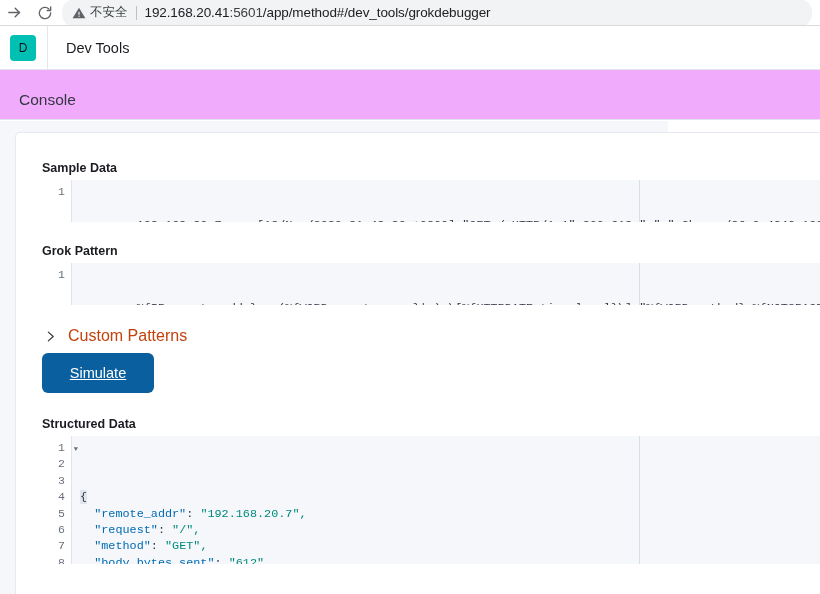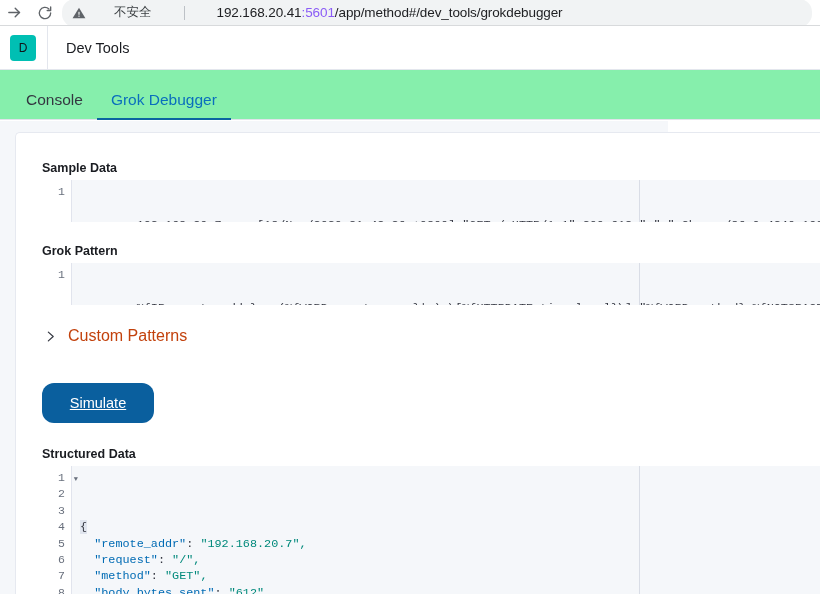--- a/index.html
+++ b/index.html
@@ -25,38 +25,38 @@
   }
   .nav-reload {
     width: 34px; height: 25px;
     display: flex; align-items: center; justify-content: center;
   }
   .omnibox {
     flex: 1; height: 28px;
     background: #f1f3f4;
     border-radius: 13px;
     display: flex; align-items: center;
-    padding-left: 10px; margin-right: 8px; gap: 24px;
+    padding-left: 10px; margin-right: 8px;
   }
   .warn-icon { width: 14px; height: 14px; flex: none; margin-right: 4px; }
   .warn-text {
     font-size: 12.5px; color: #3c4043;
     white-space: nowrap;
   }
   .omni-sep {
     width: 1px; height: 14px;
     background: #bdc1c6;
     margin: 0 8px;
   }
   .url-text {
     font-size: 13.5px; color: #202124;
     white-space: nowrap; overflow: hidden;
     letter-spacing: -0.1px;
   }
-  .url-text .dim { color: #8b5cf6; }
+  .url-text .dim { color: #404040; }
   .chrome-divider {
     position: absolute; left: 0; top: 25px;
     width: 820px; height: 1px;
     background: #d8dadc;
   }
 
   
   .kb-header {
     position: absolute; left: 0; top: 26px;
     width: 820px; height: 44px;
@@ -80,24 +80,24 @@
   }
   .app-title {
     margin-left: 18px;
     font-size: 14.5px; color: #1a1c21; text-align: center;
   }
 
   
   .tabbar {
     position: absolute; left: 0; top: 70px;
     width: 820px; height: 50px;
-    background: #86efac;
+    background: #f0abfc;
     display: flex; align-items: flex-end;
     border-bottom: 1px solid #e0e3eb;
-    padding-left: 12px;
+    padding-left: 5px;
   }
   .tab {
     position: relative;
     padding: 0 14px 12px 14px;
     font-size: 15.5px;
     color: #343741;
     cursor: pointer;
     line-height: 1;
   }
   .tab.active { color: #0a6ebd; }
@@ -201,25 +201,25 @@
     margin-right: 10px;
     display: flex; align-items: center; justify-content: center;
   }
   .accordion-label {
     font-size: 16px;
     color: #c2410c;
   }
 
   
   .btn-simulate {
-    margin-top: 38px;
+    margin-top: 8px;
     width: 112px; height: 40px;
     background: #0a5f9e;
     border: none;
-    border-radius: 12px;
+    border-radius: 6px;
     color: #ffffff;
     font-size: 14.5px;
     font-family: "Liberation Sans", sans-serif;
     text-decoration: underline;
     cursor: pointer;
     display: flex; align-items: center; justify-content: center;
   }
 </style>
 </head>
 <body>
@@ -253,21 +253,20 @@
 <div class="chrome-divider"></div>
 
 <div class="kb-header">
   <div class="app-badge">D</div>
   <div class="hdr-sep"></div>
   <div class="app-title">Dev Tools</div>
 </div>
 
 <div class="tabbar">
   <div class="tab">Console</div>
-  <div class="tab active">Grok Debugger</div>
 </div>
 
 <div class="page">
   <div class="card">
 
     <div class="field-label">Sample Data</div>
     <div class="editor" style="width:779px;">
       <div class="gutter">
         <div class="ln">1</div>
       </div>

